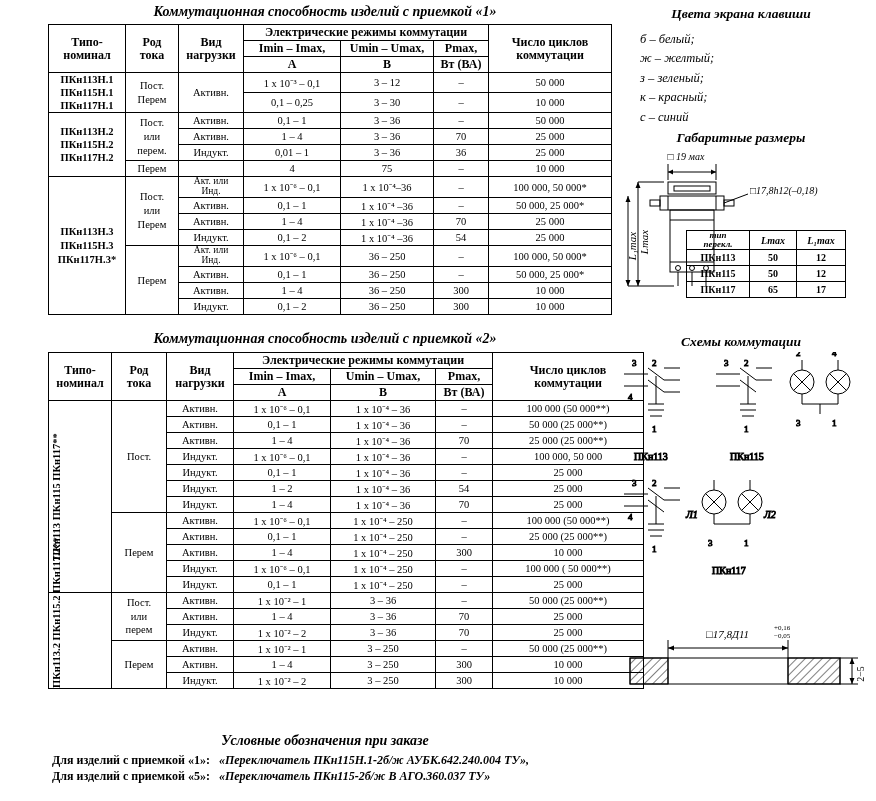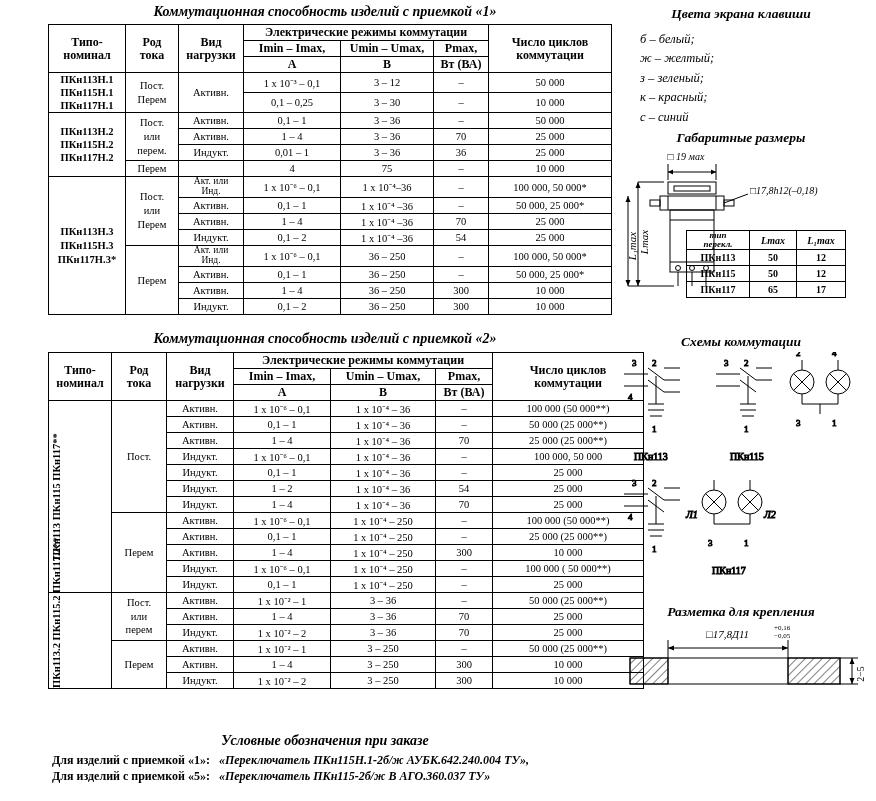--- a/index.html
+++ b/index.html
@@ -573,21 +573,20 @@
           <text x="8" y="62">3</text>
           <text x="44" y="62">1</text>
         </g>
         <text x="74" y="166" font-size="10" font-style="italic">Л1</text>
         <text x="152" y="166" font-size="10" font-style="italic">Л2</text>
         <text x="100" y="222" font-size="10">ПКн117</text>
       </g>
     </svg>
   </div>
 
-  <div id="markTitle" class="rtitle">Разметка для крепления</div>
   <div id="markBox">
     <svg width="262" height="90" viewBox="0 0 262 90">
       <defs>
         <pattern id="hatch" width="6" height="6" patternUnits="userSpaceOnUse" patternTransform="rotate(45)">
           <line x1="0" y1="0" x2="0" y2="6" stroke="#000" stroke-width="1"></line>
         </pattern>
       </defs>
       <g stroke="#000" fill="none" stroke-width="1" font-family="'Liberation Serif',serif" font-size="9">
 
         <rect x="18" y="36" width="210" height="26"></rect>

